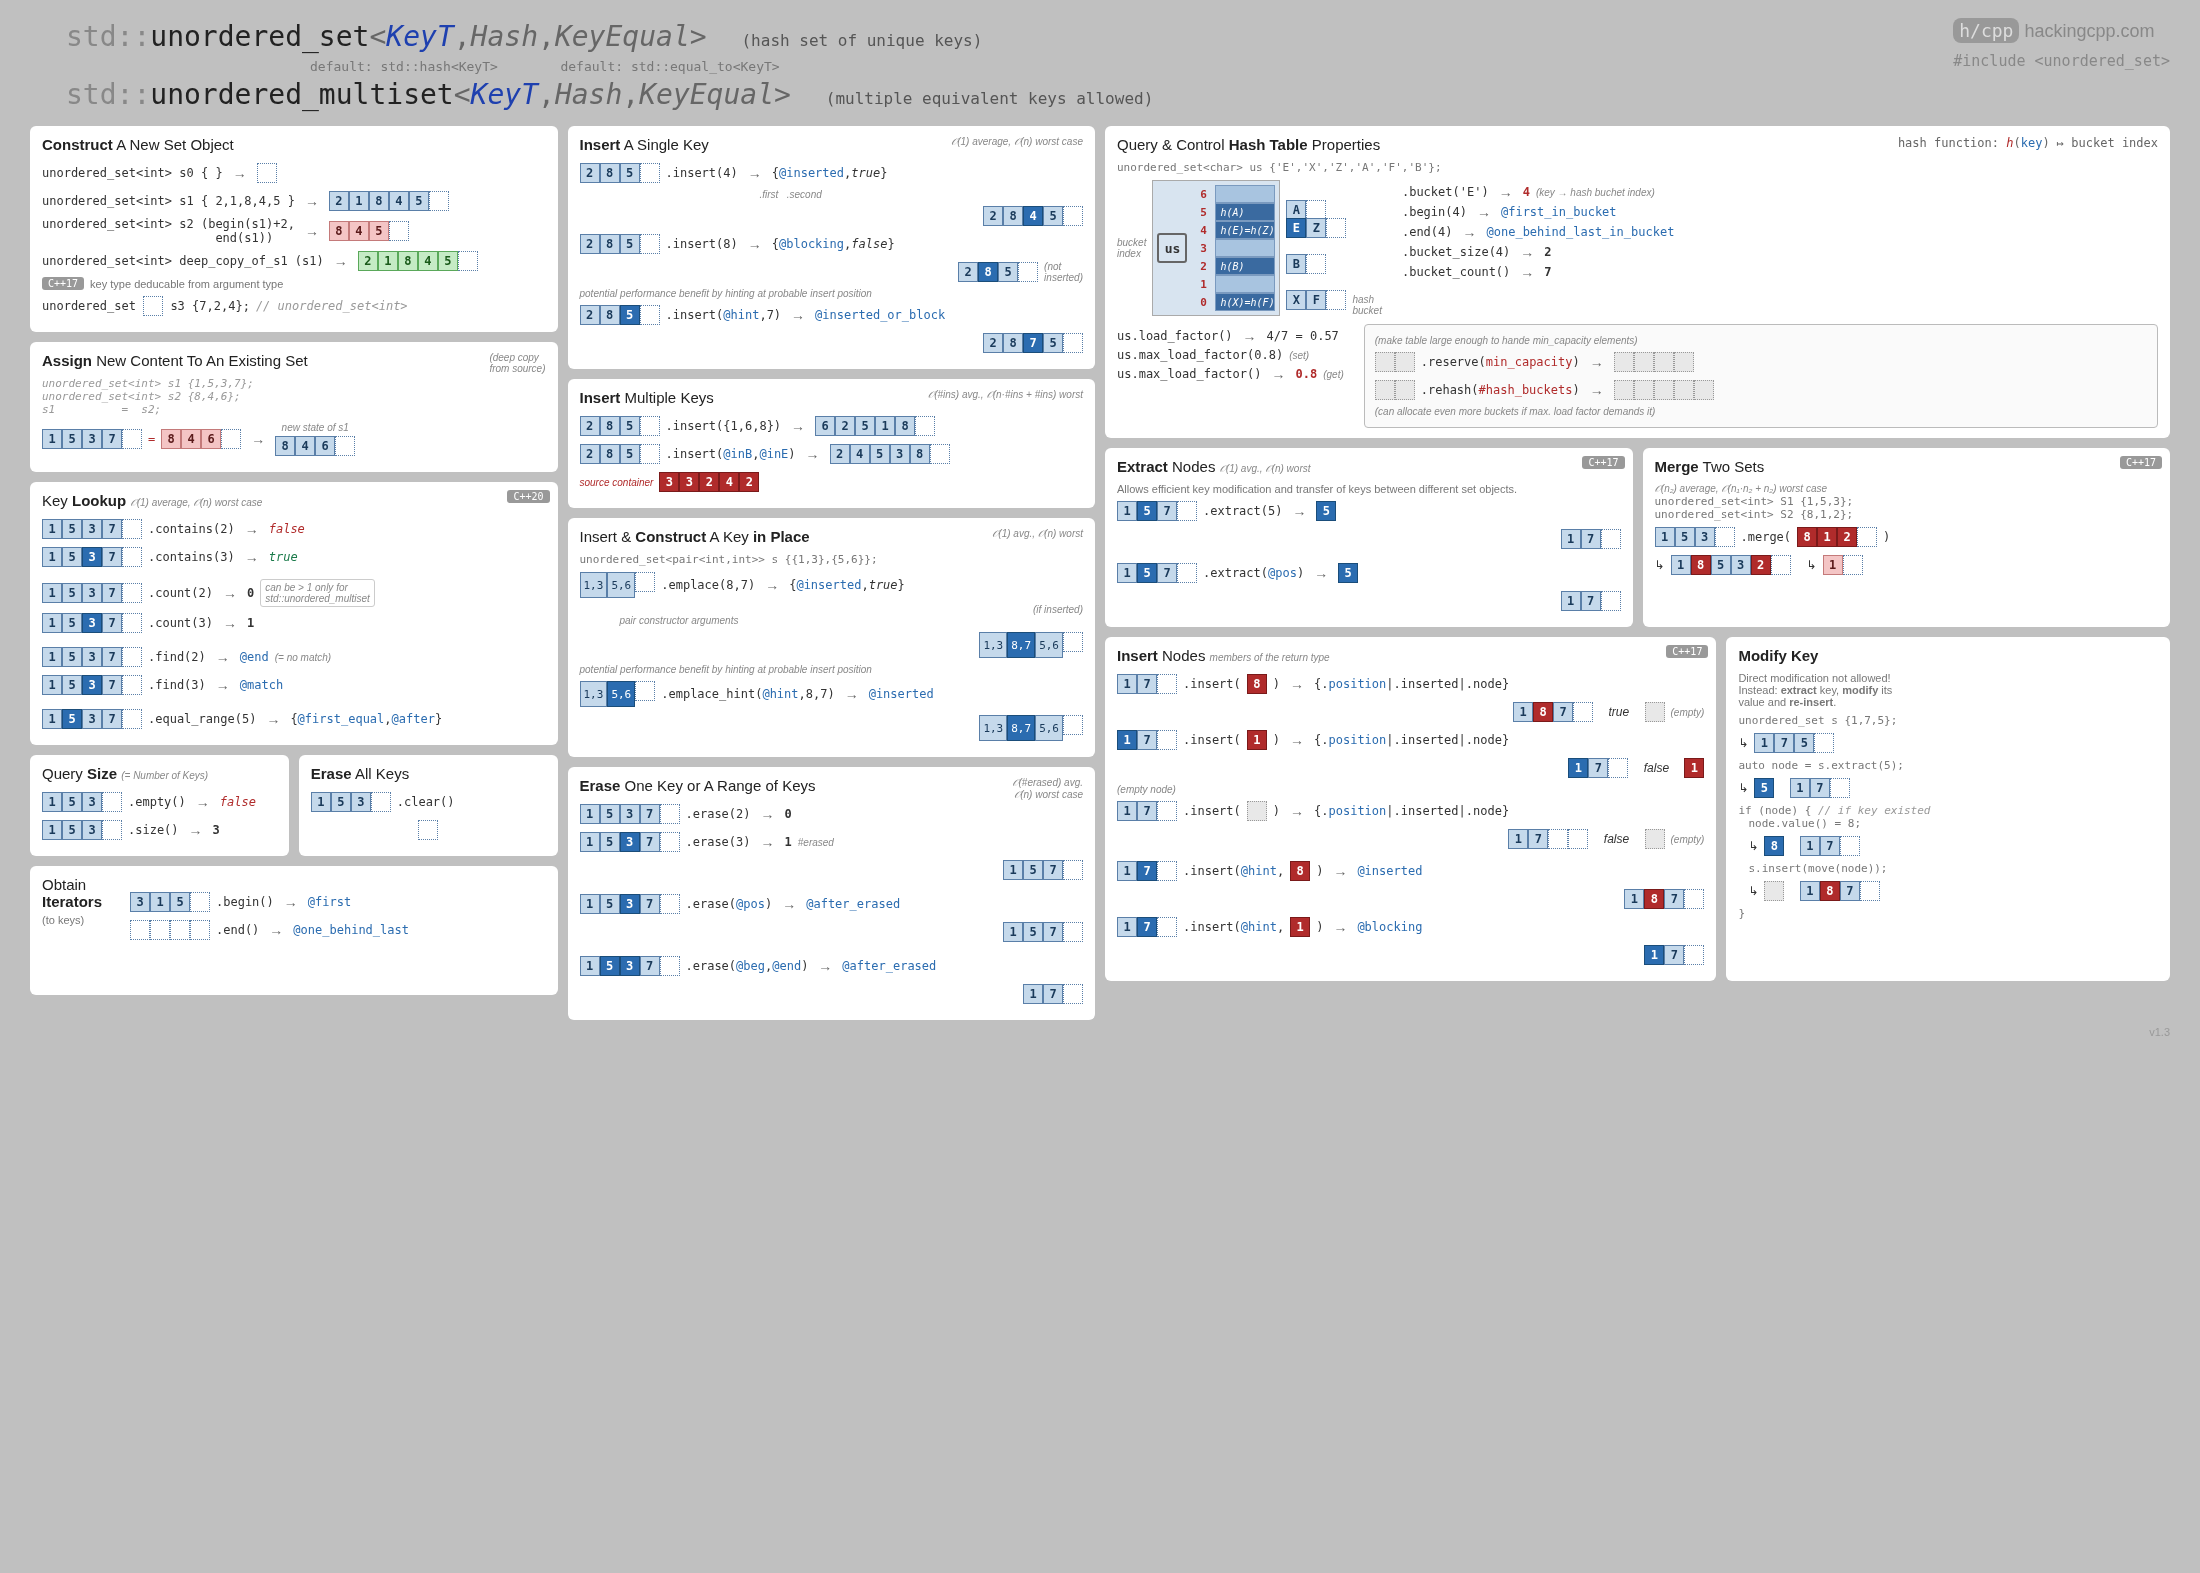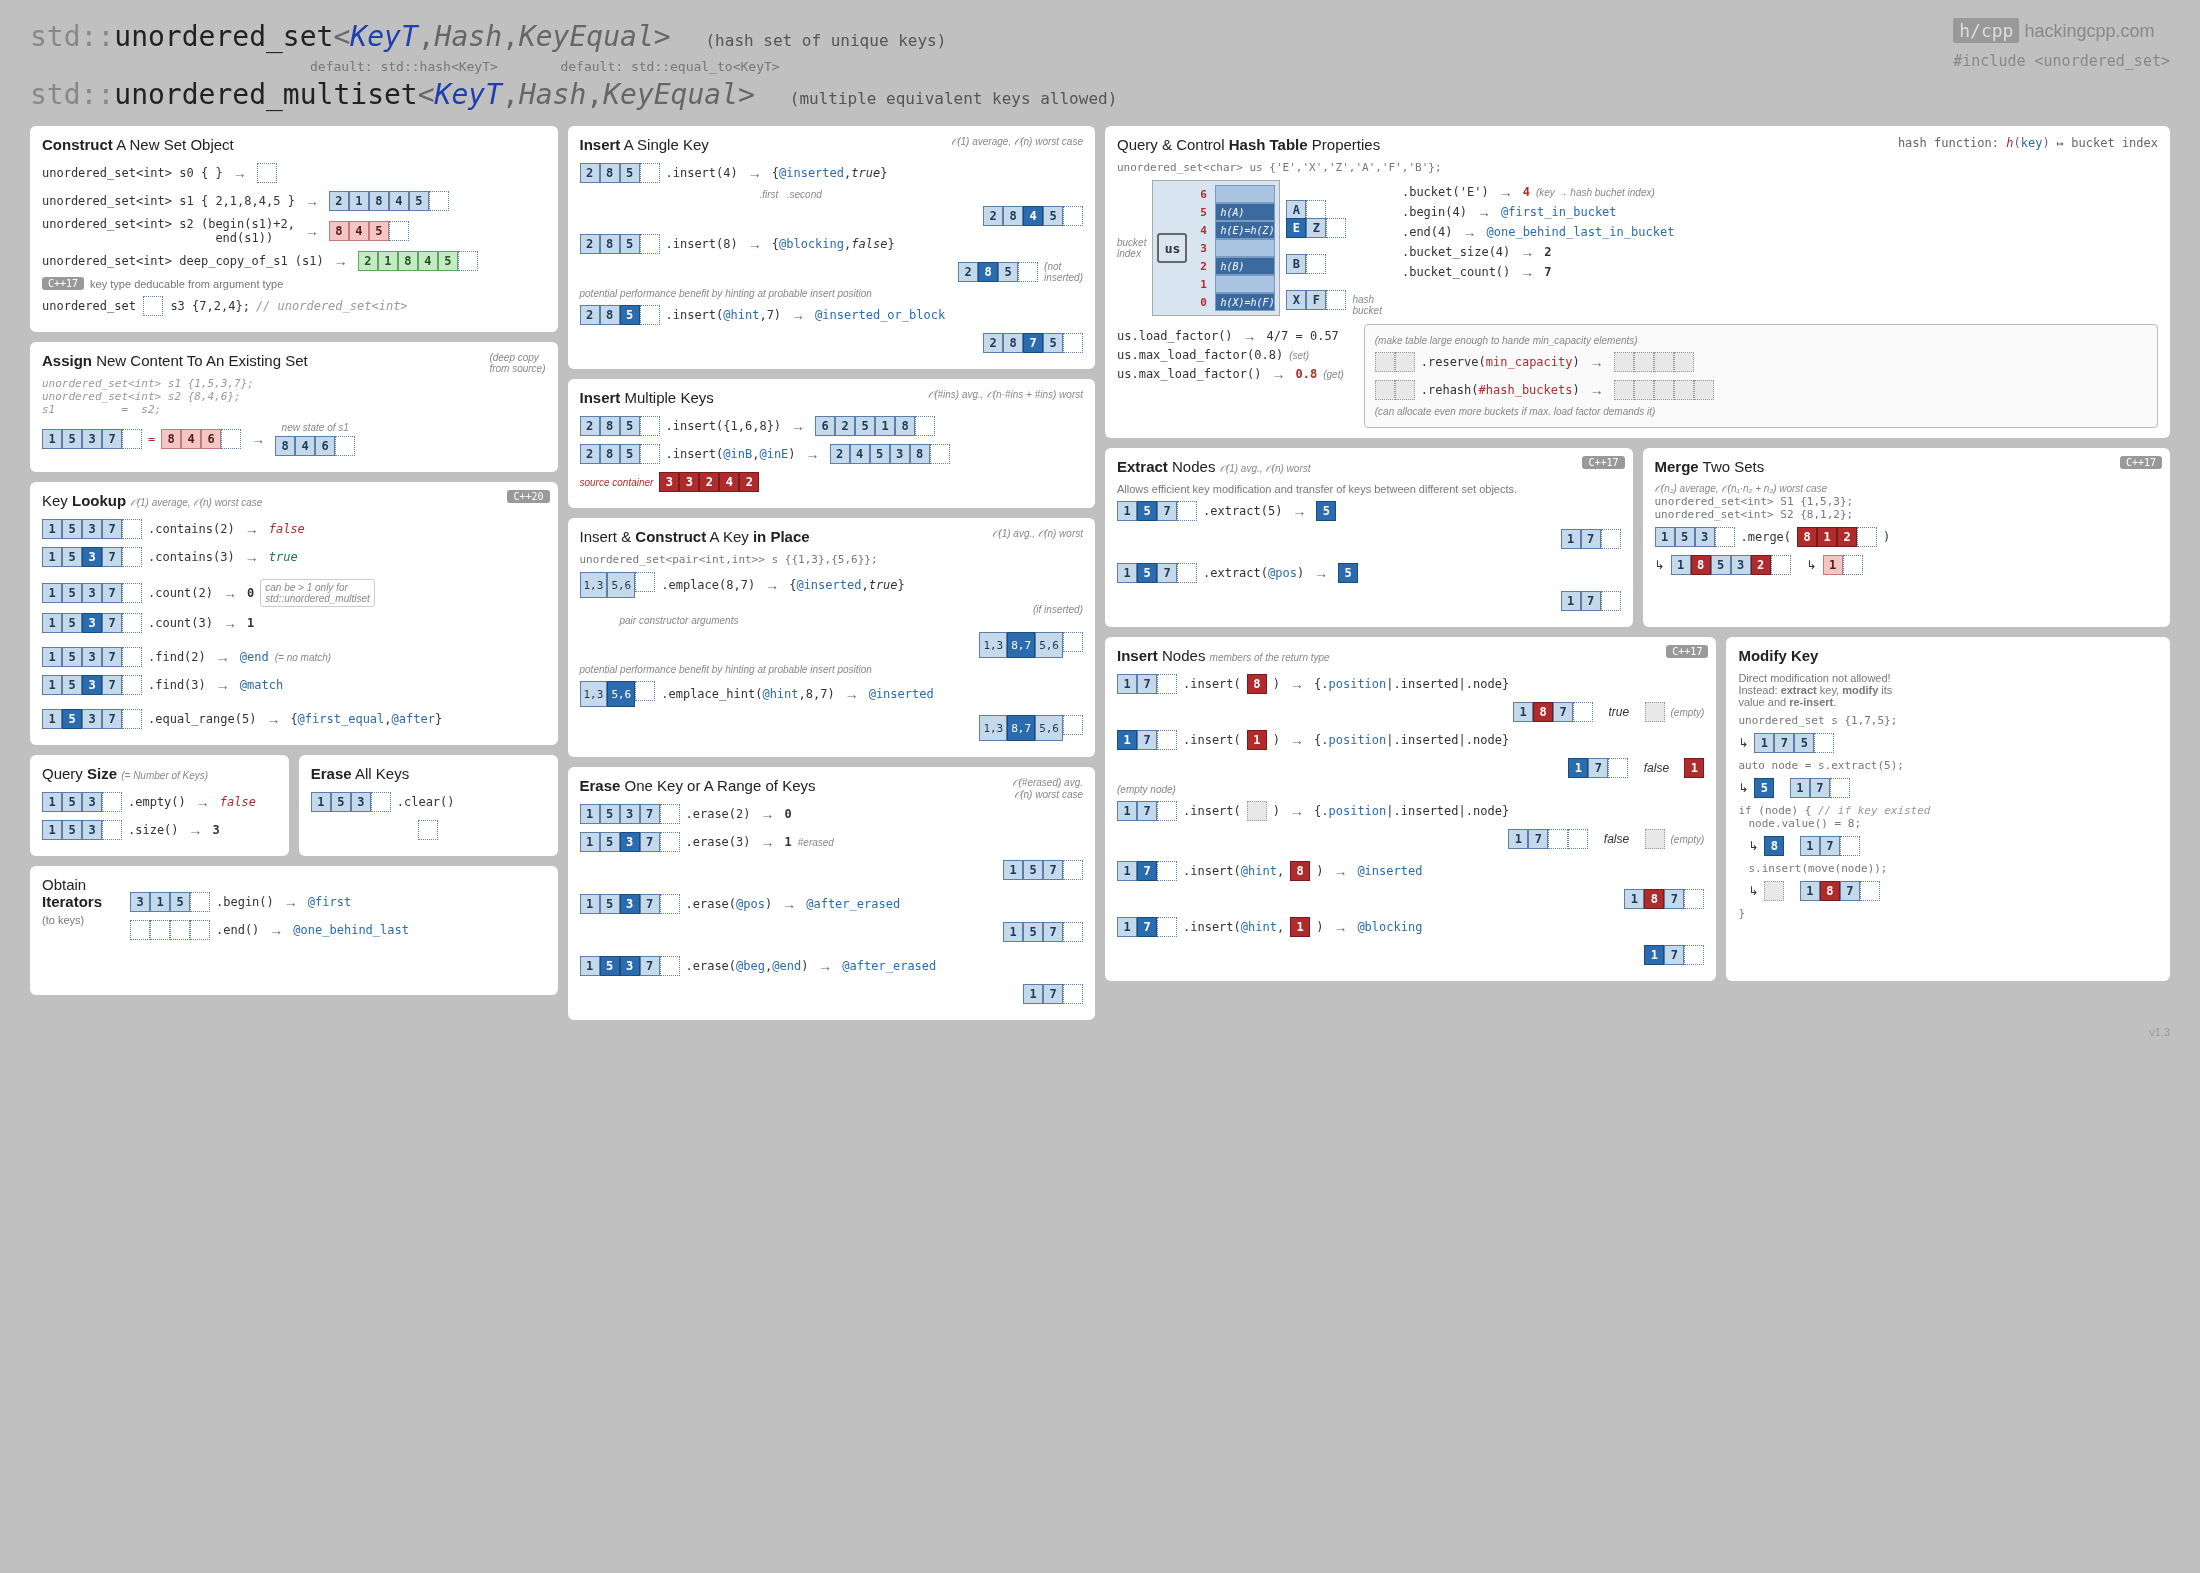--- a/index.html
+++ b/index.html
@@ -10,36 +10,37 @@
   padding: 20px 30px;
   font-size: 13px;
   color: #333;
 }
 .header { margin-bottom: 15px; position: relative; }
 .type-line {
   font-family: "Consolas", "Menlo", monospace;
   font-size: 28px;
   color: #666;
   margin-bottom: 6px;
+  margin-left: 36px;
 }
 .ns { color: #888; }
 .typename { color: #222; }
 .keyt { color: #1e40af; font-style: italic; }
 .hash { color: #666; font-style: italic; }
 .keyeq { color: #666; font-style: italic; }
 .subtitle { color: #555; font-size: 16px; margin-left: 18px; display: inline; }
 .defaults { font-family: "Consolas", monospace; font-size: 13px; color: #777; margin-left: 280px; margin-bottom: 4px; }
 .site-brand {
   position: absolute;
   right: 0;
   top: 0;
   color: #888;
   font-size: 18px;
 }
-.site-brand .logo { font-family: "Consolas", monospace; background: #999; color: #ddd; padding: 2px 6px; border-radius: 2px; }
+.site-brand .logo { font-family: "Consolas", monospace; background: #999; color: #ddd; padding: 2px 6px; border-radius: 8px; }
 .include-line { color: #888; font-family: "Consolas", monospace; font-size: 15px; margin-top: 10px; }
 
 .grid {
   display: grid;
   grid-template-columns: 1fr 1fr 1fr 1fr;
   gap: 10px;
 }
 .card {
   background: #fff;
   border-radius: 6px;

